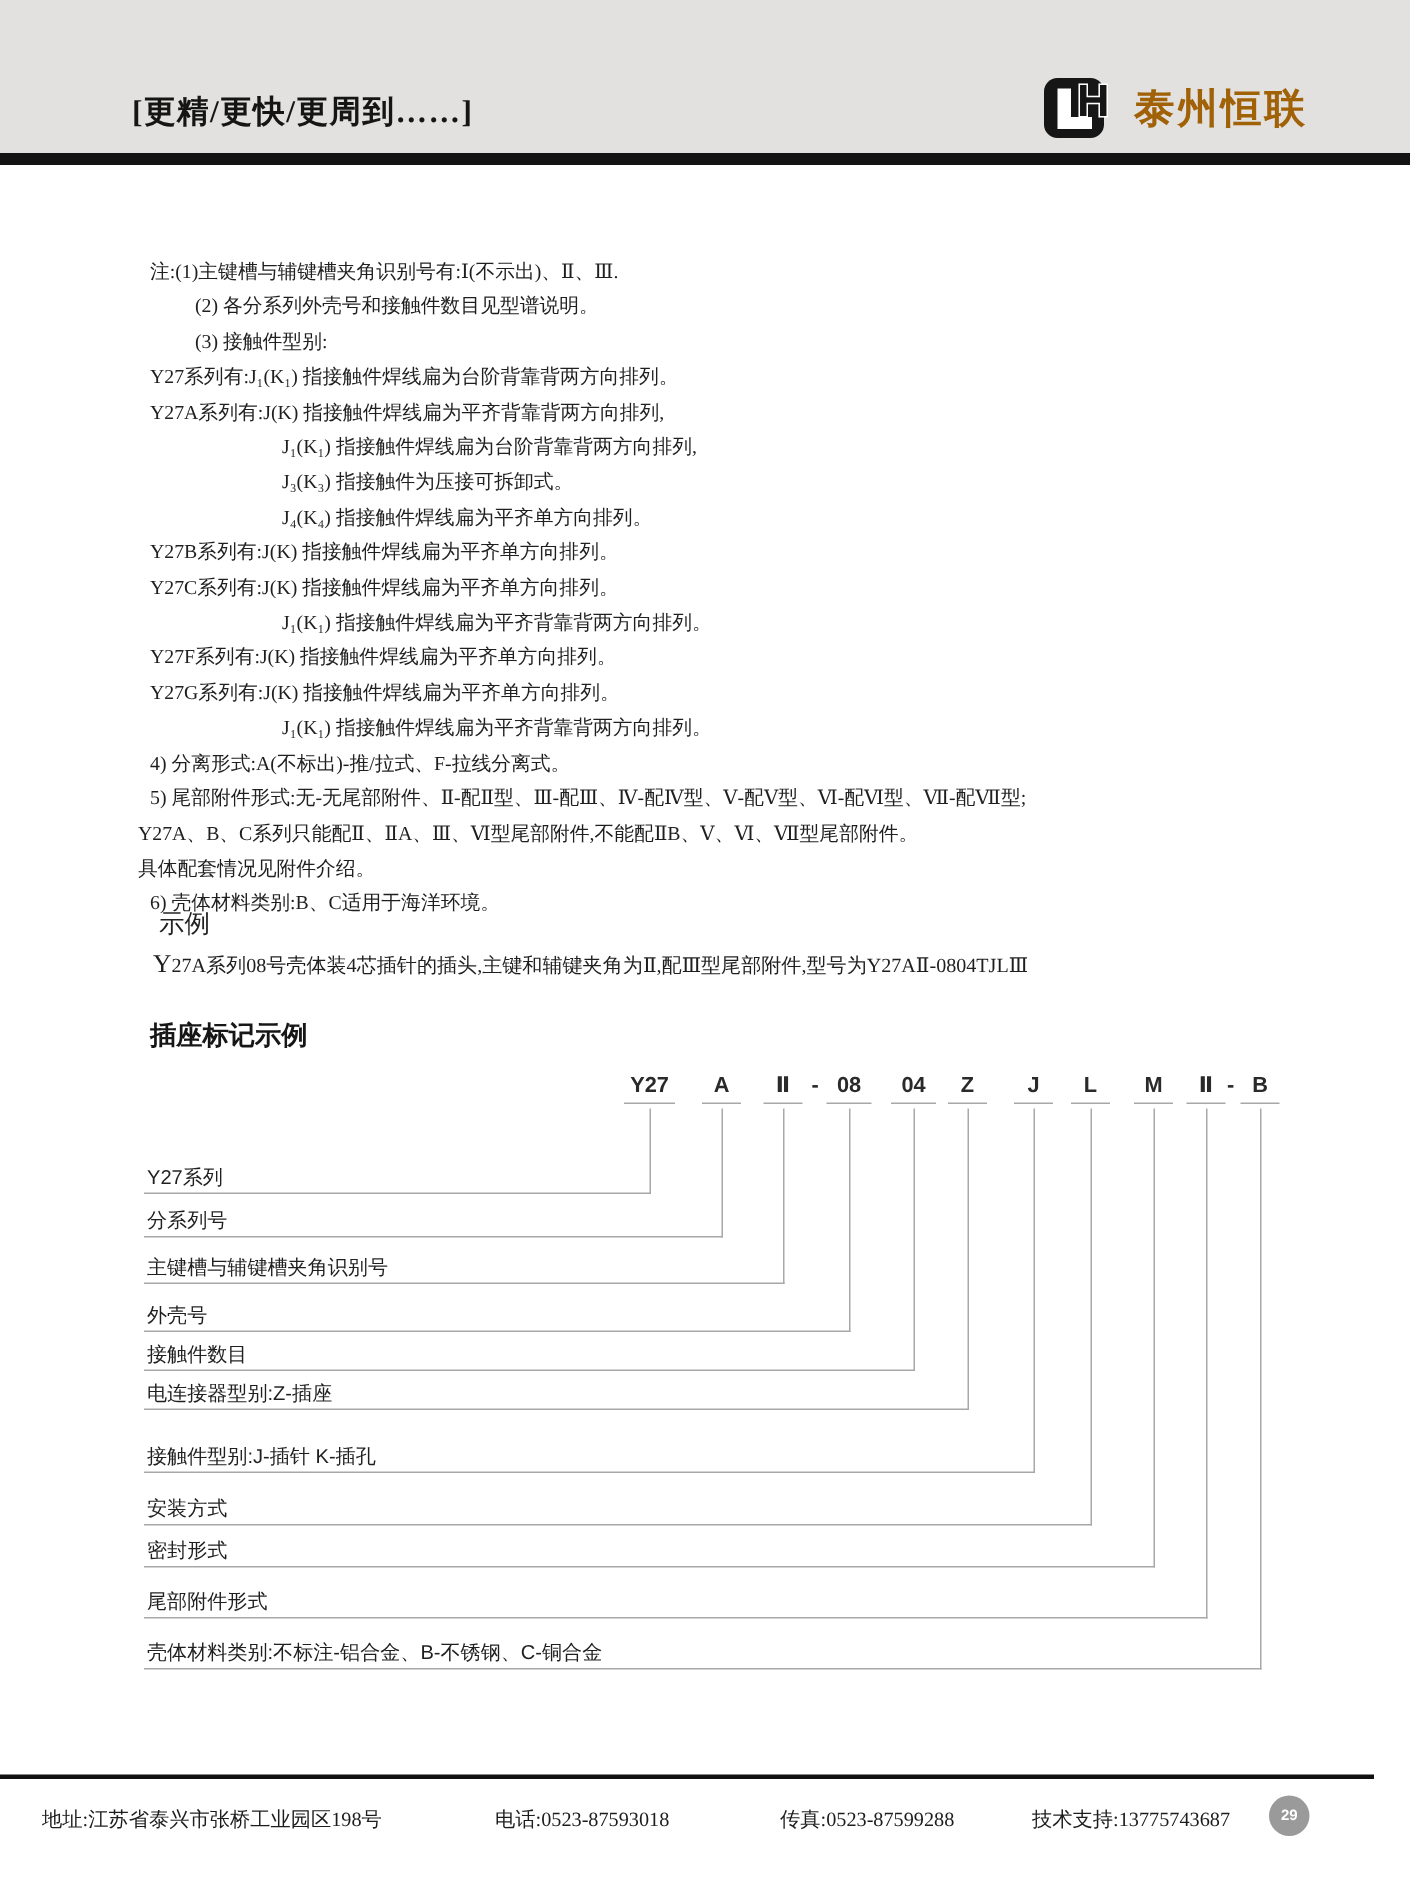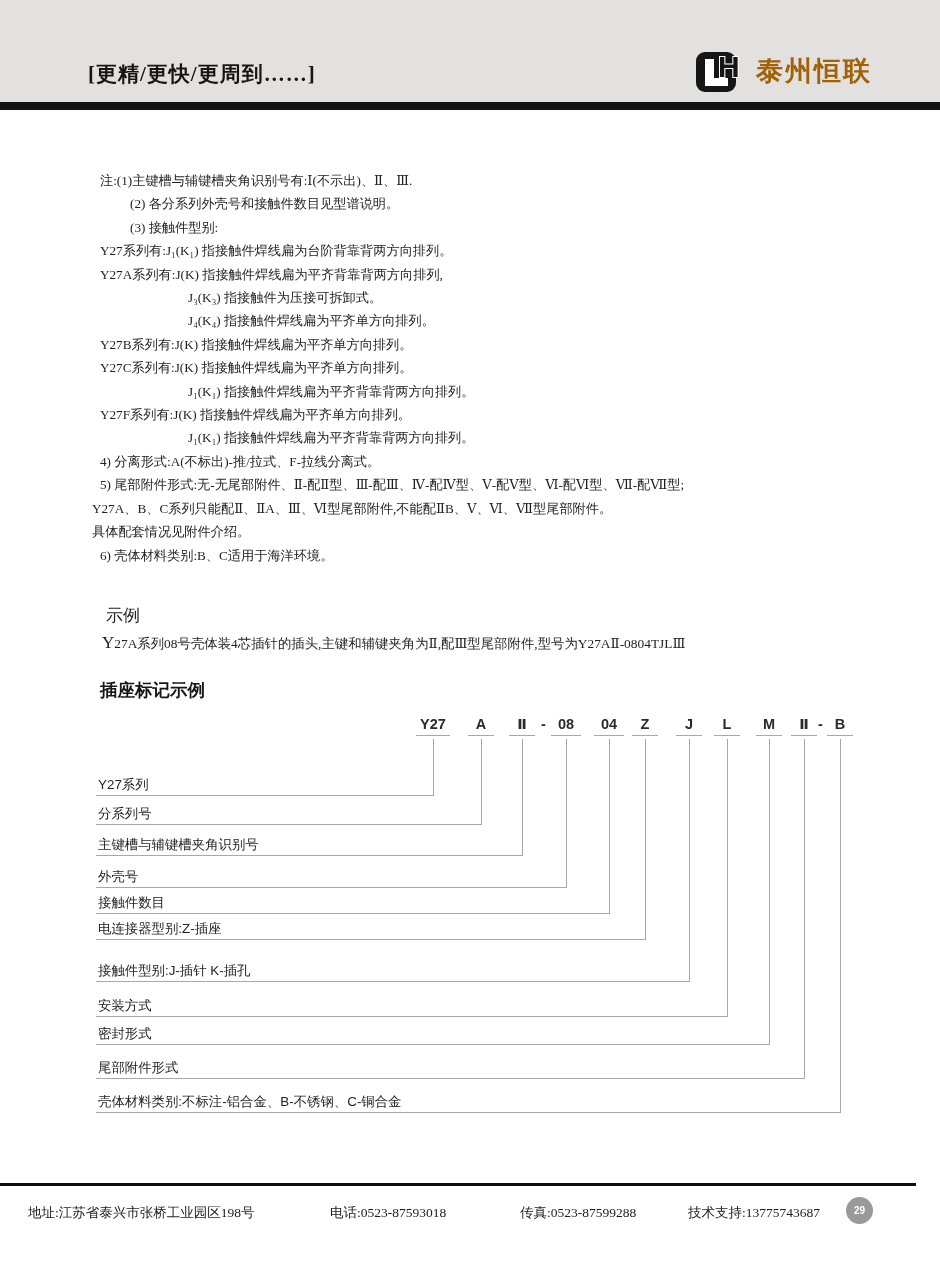--- a/index.html
+++ b/index.html
@@ -76,26 +76,28 @@
     </div>
   </div>
   <div class="header-bar"></div>
 
   <div class="notes">
     <div class="note-line ind0">注:(1)主键槽与辅键槽夹角识别号有:Ⅰ(不示出)、Ⅱ、Ⅲ.</div>
     <div class="note-line ind1">(2) 各分系列外壳号和接触件数目见型谱说明。</div>
     <div class="note-line ind1">(3) 接触件型别:</div>
     <div class="note-line ind0">Y27系列有:J₁(K₁) 指接触件焊线扁为台阶背靠背两方向排列。</div>
     <div class="note-line ind0">Y27A系列有:J(K) 指接触件焊线扁为平齐背靠背两方向排列,</div>
+    <div class="note-line ind2">J₁(K₁) 指接触件焊线扁为台阶背靠背两方向排列,</div>
     <div class="note-line ind2">J₃(K₃) 指接触件为压接可拆卸式。</div>
     <div class="note-line ind2">J₄(K₄) 指接触件焊线扁为平齐单方向排列。</div>
     <div class="note-line ind0">Y27B系列有:J(K) 指接触件焊线扁为平齐单方向排列。</div>
     <div class="note-line ind0">Y27C系列有:J(K) 指接触件焊线扁为平齐单方向排列。</div>
     <div class="note-line ind2">J₁(K₁) 指接触件焊线扁为平齐背靠背两方向排列。</div>
     <div class="note-line ind0">Y27F系列有:J(K) 指接触件焊线扁为平齐单方向排列。</div>
+    <div class="note-line ind0">Y27G系列有:J(K) 指接触件焊线扁为平齐单方向排列。</div>
     <div class="note-line ind2">J₁(K₁) 指接触件焊线扁为平齐背靠背两方向排列。</div>
     <div class="note-line ind0">4) 分离形式:A(不标出)-推/拉式、F-拉线分离式。</div>
     <div class="note-line ind0">5) 尾部附件形式:无-无尾部附件、Ⅱ-配Ⅱ型、Ⅲ-配Ⅲ、Ⅳ-配Ⅳ型、Ⅴ-配Ⅴ型、Ⅵ-配Ⅵ型、Ⅶ-配Ⅶ型;</div>
     <div class="note-line ind3">Y27A、B、C系列只能配Ⅱ、ⅡA、Ⅲ、Ⅵ型尾部附件,不能配ⅡB、Ⅴ、Ⅵ、Ⅶ型尾部附件。</div>
     <div class="note-line ind3">具体配套情况见附件介绍。</div>
     <div class="note-line ind0">6) 壳体材料类别:B、C适用于海洋环境。</div>
   </div>
 
   <div class="example-heading">示例</div>
   <div class="example-text">Y27A系列08号壳体装4芯插针的插头,主键和辅键夹角为Ⅱ,配Ⅲ型尾部附件,型号为Y27AⅡ-0804TJLⅢ</div>

